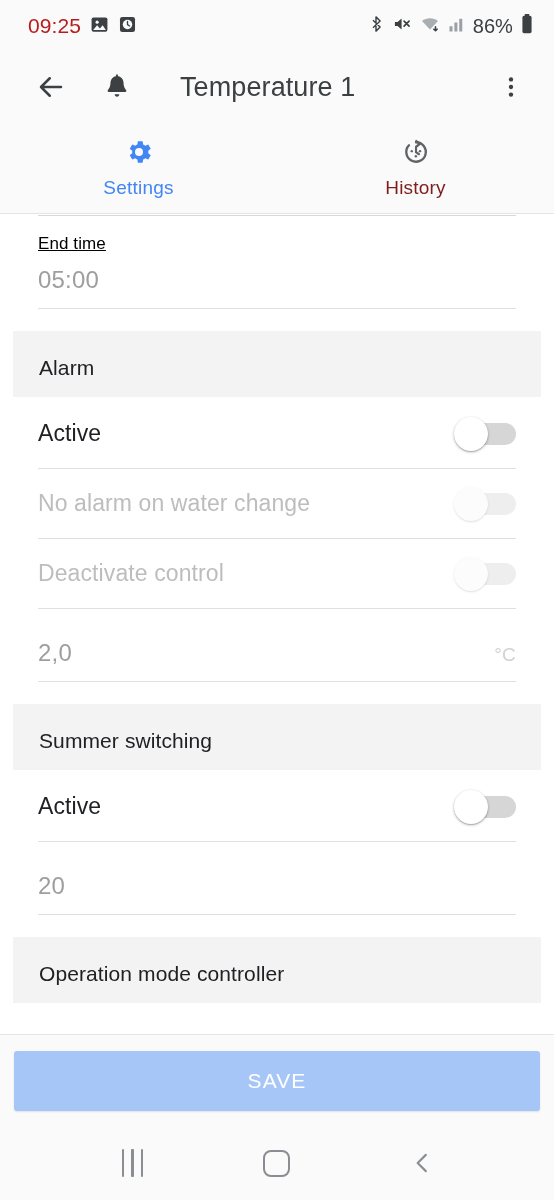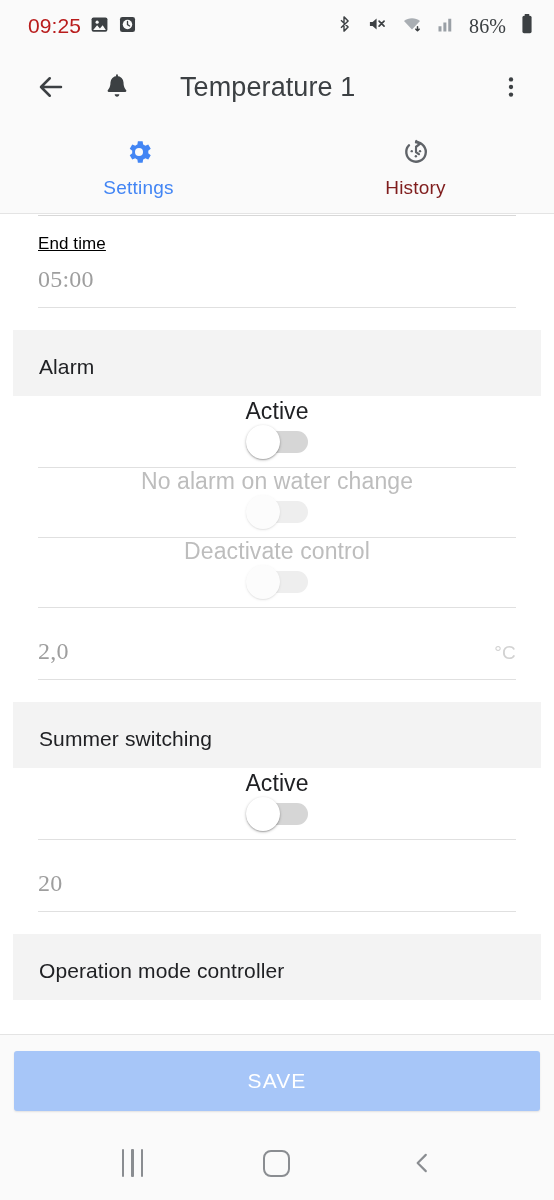--- a/index.html
+++ b/index.html
@@ -37,22 +37,21 @@
     gap: 9px;
   }
   .status-clock {
     font-size: 21px;
     color: #b91c1c;
     letter-spacing: 0.1px;
   }
   .status-right {
     display: flex;
     align-items: center;
-    gap: 14px;
-    font-family: Liberation Serif, serif;
+    gap: 7px;
   }
   .status-battery-text {
     font-size: 20px;
     color: #3c4043;
     letter-spacing: 0.1px;
   }
   .sicon { display: block; }
 
   
   .app-bar {
@@ -150,37 +149,35 @@
     display: flex;
     align-items: baseline;
     justify-content: space-between;
     padding: 12px 0 14px 0;
     border-bottom: 1px solid #e0e0e0;
   }
   .field-value {
     font-size: 24px;
     color: #9e9e9e;
     letter-spacing: 0.2px;
-    font-family: Liberation Serif, serif;
   }
   .field-suffix {
     font-size: 19px;
     color: #d2d2d2;
     letter-spacing: 0.2px;
   }
 
   
   .toggle-row {
     margin: 0 38px;
     height: 70px;
     display: flex;
     align-items: center;
     justify-content: space-between;
     border-bottom: 1px solid #e0e0e0;
-    flex-direction: column;
   }
   .toggle-label {
     font-size: 23px;
     color: #202124;
     letter-spacing: 0.1px;
   }
   .toggle-row.disabled .toggle-label { color: #bdbdbd; }
 
   .switch {
     position: relative;

